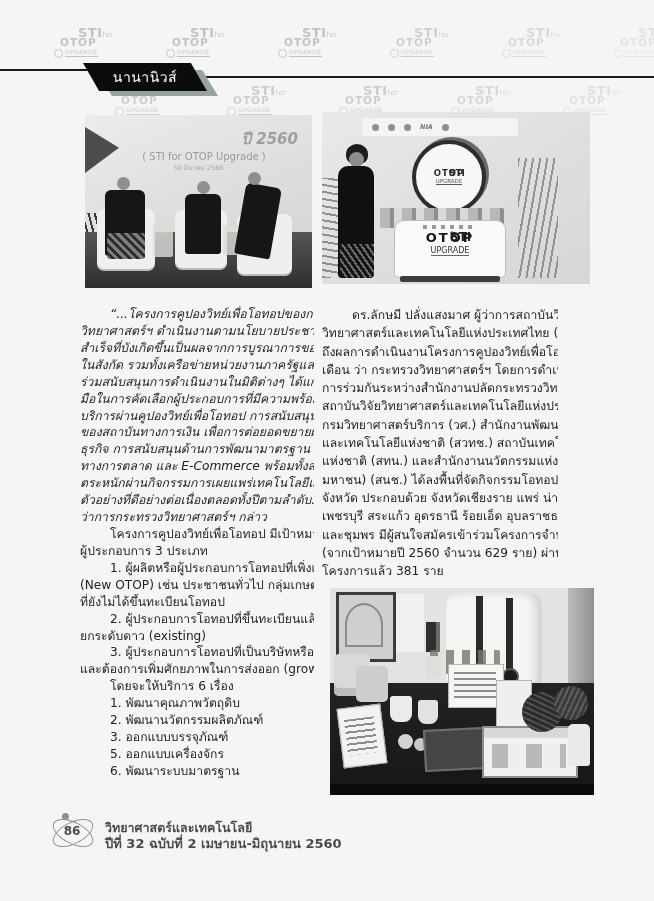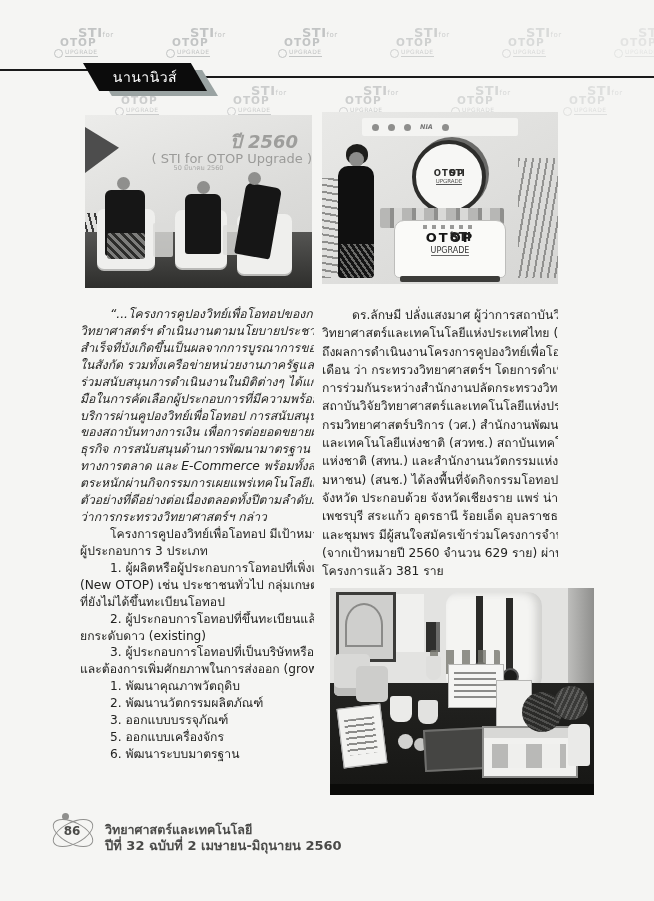--- a/index.html
+++ b/index.html
@@ -27,41 +27,41 @@
   .banner-shadow{position:absolute;left:96px;top:70px;width:122px;height:26px;background:#9aa3a2;clip-path:polygon(0 0,87% 0,100% 100%,13% 100%);}
   .banner{position:absolute;left:83px;top:63px;width:124px;height:28px;background:#0c0c0c;clip-path:polygon(0 0,87% 0,100% 100%,13% 100%);display:flex;align-items:center;justify-content:center;}
   .banner span{color:#ffffff;font-size:14px;letter-spacing:.5px;}
 
   
   .photo{position:absolute;overflow:hidden;background:#e0e0de;}
   .photo *{position:absolute;}
   .ph-left{left:85px;top:115px;width:227px;height:173px;background:linear-gradient(160deg,#ececea 0%,#dcdcda 55%,#d2d2d0 100%);}
   .lp-tri{left:0;top:12px;width:34px;height:46px;background:#4d4d4d;clip-path:polygon(0 0,100% 45%,0 100%);}
   .lp-plant{left:-4px;top:98px;width:22px;height:46px;background:repeating-linear-gradient(75deg,#3a3a3a 0 2px,transparent 2px 6px);}
-  .lp-year{right:14px;top:12px;font-size:18px;font-weight:bold;font-style:italic;color:#9e9e9c;}
-  .lp-title{left:11px;right:0;top:36px;text-align:right;font-size:13px;color:#9b9b99;}
+  .lp-year{right:14px;top:12px;font-size:15px;font-weight:bold;font-style:italic;color:#9e9e9c;}
+  .lp-title{left:11px;right:0;top:36px;text-align:center;font-size:10px;color:#9b9b99;}
   .lp-date{left:0;right:0;top:48px;text-align:center;font-size:6.5px;color:#a6a6a4;}
   .lp-floor{left:0;right:0;bottom:0;height:56px;background:linear-gradient(#555553,#2e2e2c);}
   .lp-chair{background:#efefed;border-radius:7px;box-shadow:0 2px 0 #b9b9b7;}
   .lp-c1{left:12px;top:94px;width:58px;height:60px;}
   .lp-c2{left:90px;top:95px;width:52px;height:58px;}
   .lp-c3{left:152px;top:99px;width:55px;height:60px;}
   .lp-head{width:13px;height:13px;border-radius:50%;background:#8f8f8d;}
   .lp-h1{left:32px;top:62px;}
   .lp-h2{left:112px;top:66px;}
   .lp-h3{left:163px;top:57px;}
   .lp-body{background:#161616;border-radius:6px 6px 3px 3px;}
   .lp-b1{left:20px;top:75px;width:40px;height:66px;}
   .lp-b2{left:100px;top:79px;width:36px;height:60px;}
   .lp-b3{left:155px;top:70px;width:36px;height:72px;transform:rotate(10deg);}
   .lp-skirt{left:22px;top:118px;width:38px;height:26px;background:repeating-linear-gradient(45deg,#7d7d7b 0 3px,#2c2c2a 3px 6px);border-radius:3px;}
   .lp-tbl1{left:68px;top:108px;width:20px;height:34px;background:#dcdcda;opacity:.8;border-radius:2px;}
   .lp-tbl2{left:138px;top:110px;width:18px;height:30px;background:#dcdcda;opacity:.8;border-radius:2px;}
 
-  .ph-right{left:322px;top:112px;width:236px;height:172px;background:linear-gradient(150deg,#e9e9e7,#d6d6d4);}
+  .ph-right{left:322px;top:112px;width:268px;height:172px;background:linear-gradient(150deg,#e9e9e7,#d6d6d4);}
   .rp-strip{left:40px;top:6px;width:156px;height:18px;background:#f4f4f2;border-radius:2px;display:flex;align-items:center;gap:9px;padding-left:10px;box-sizing:border-box;position:absolute;}
   .rp-dot{position:static;width:7px;height:7px;border-radius:50%;background:#8e8e8c;flex:0 0 auto;}
   .rp-nia{position:static;font-size:6.5px;font-weight:bold;font-style:italic;color:#777;}
   .rp-ring{left:90px;top:28px;width:66px;height:66px;border:4px solid #2d2d2b;border-radius:50%;background:#f7f7f5;box-shadow:3px -3px 0 0 #6a6a68;display:flex;flex-direction:column;align-items:center;justify-content:center;line-height:1.1;}
   .rp-ring div{position:static;}
   .rp-lg-sti{font-size:9px;font-weight:bold;color:#2a2a28;}
   .rp-lg-for{font-size:5px;font-weight:normal;}
   .rp-lg-otop{font-size:8.5px;font-weight:bold;color:#2a2a28;letter-spacing:1px;}
   .rp-lg-up{font-size:5.5px;color:#555553;border-bottom:1px solid #555;}
   .rp-shelfL{left:0;top:66px;width:30px;height:100px;background:repeating-linear-gradient(10deg,#4a4a48 0 2px,transparent 2px 7px);opacity:.55;}
@@ -118,21 +118,21 @@
   .col{position:absolute;font-size:12.2px;color:#222220;}
   .col-left{left:80px;top:306px;width:234px;}
   .col-right{left:322px;top:306px;width:236px;}
   .tl{white-space:nowrap;overflow:hidden;}
   .col-left .tl{height:16.93px;line-height:16.93px;}
   .col-right .tl{height:18.3px;line-height:18.3px;}
   .ind{padding-left:30px;}
   .it{font-style:italic;}
 
   
-  .footer{position:absolute;left:48px;top:812px;display:flex;align-items:flex-end;gap:9px;}
+  .footer{position:absolute;left:48px;top:812px;display:flex;align-items:center;gap:9px;}
   .atom{position:relative;width:48px;height:42px;flex:0 0 auto;}
   .atom .orb{position:absolute;left:3px;top:10px;width:42px;height:20px;border:1.6px solid #8f8f8d;border-radius:50%;}
   .atom .orb1{transform:rotate(-27deg);}
   .atom .orb2{transform:rotate(27deg);}
   .atom .nucleus{position:absolute;left:14px;top:1px;width:7px;height:7px;border-radius:50%;background:#8f8f8d;}
   .atom .pgnum{position:absolute;left:0;right:0;top:12px;text-align:center;font-size:12px;font-weight:bold;color:#4c4c4a;}
   .footer-text{padding-top:6px;line-height:1.25;color:#4a4a48;}
   .journal{font-size:12.5px;font-weight:bold;}
   .issue{font-size:13px;font-weight:bold;}
 </style>
@@ -313,20 +313,21 @@
     <div class="tl it">ว่าการกระทรวงวิทยาศาสตร์ฯ กล่าว</div>
     <div class="tl ind">โครงการคูปองวิทย์เพื่อโอทอป มีเป้าหมายมุ่งพัฒนา</div>
     <div class="tl">ผู้ประกอบการ 3 ประเภท</div>
     <div class="tl ind">1. ผู้ผลิตหรือผู้ประกอบการโอทอปที่เพิ่งเริ่มต้นธุรกิจ</div>
     <div class="tl">(New OTOP) เช่น ประชาชนทั่วไป กลุ่มเกษตรกร สหกรณ์</div>
     <div class="tl">ที่ยังไม่ได้ขึ้นทะเบียนโอทอป</div>
     <div class="tl ind">2. ผู้ประกอบการโอทอปที่ขึ้นทะเบียนแล้วและต้องการ</div>
     <div class="tl">ยกระดับดาว (existing)</div>
     <div class="tl ind">3. ผู้ประกอบการโอทอปที่เป็นบริษัทหรือห้างหุ้นส่วน</div>
     <div class="tl">และต้องการเพิ่มศักยภาพในการส่งออก (growth)</div>
+    <div class="tl ind">โดยจะให้บริการ 6 เรื่อง</div>
     <div class="tl ind">1. พัฒนาคุณภาพวัตถุดิบ</div>
     <div class="tl ind">2. พัฒนานวัตกรรมผลิตภัณฑ์</div>
     <div class="tl ind">3. ออกแบบบรรจุภัณฑ์</div>
     <div class="tl ind">5. ออกแบบเครื่องจักร</div>
     <div class="tl ind">6. พัฒนาระบบมาตรฐาน</div>
   </div>
 
   <div class="col col-right">
     <div class="tl ind">ดร.ลักษมี  ปลั่งแสงมาศ  ผู้ว่าการสถาบันวิจัย</div>
     <div class="tl">วิทยาศาสตร์และเทคโนโลยีแห่งประเทศไทย (วว.) กล่าว</div>

